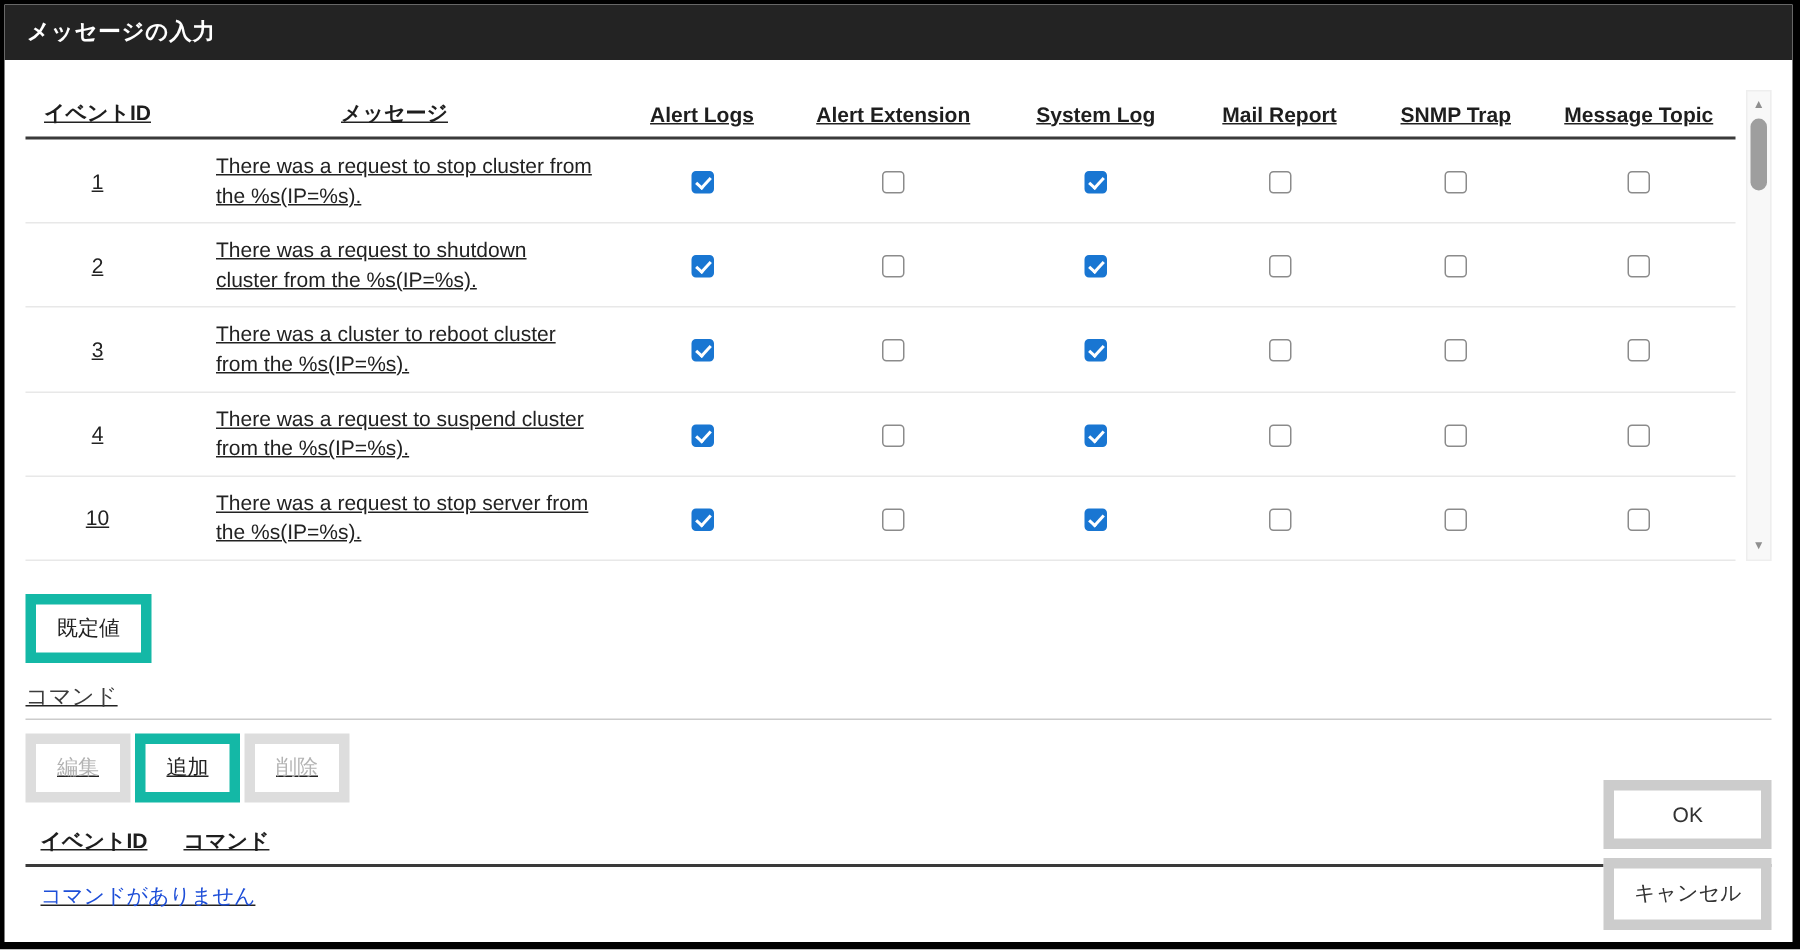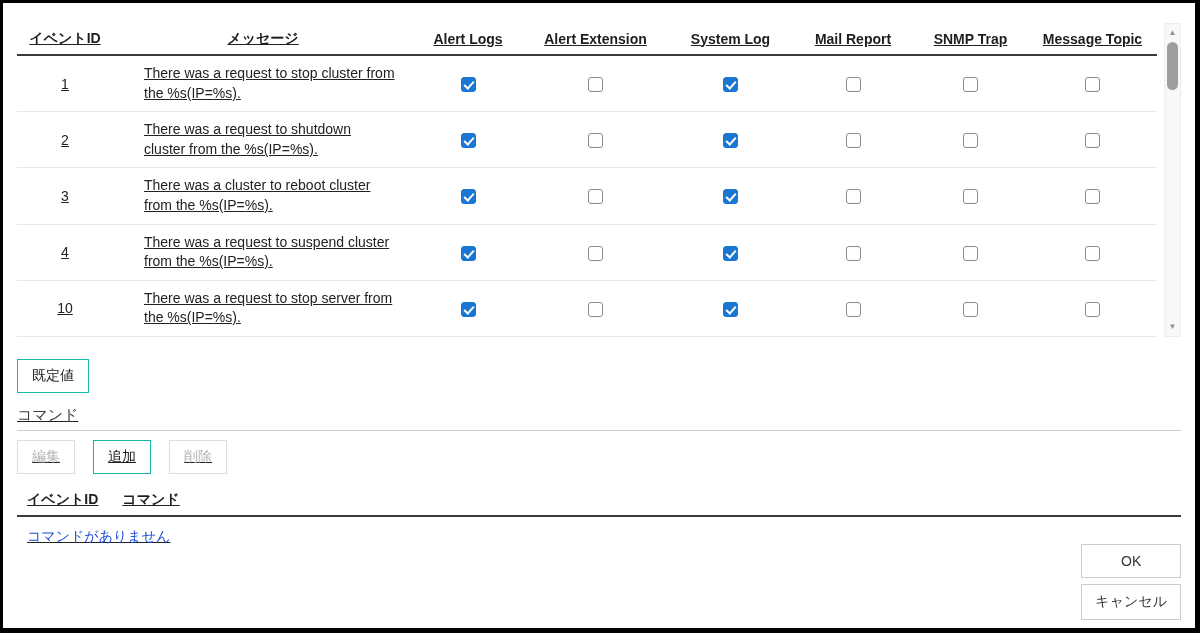--- a/index.html
+++ b/index.html
@@ -84,39 +84,39 @@
   .sb-thumb {
     position: absolute; top: 18px; left: 2px;
     width: 11px; height: 48px;
     background: #9e9e9e; border-radius: 7px;
     cursor: pointer;
   }
 
   
   .btn {
     background: #fff;
-    border: 1px solid #14b8a6;
+    border: 7px solid #14b8a6;
     color: #222;
     font-size: 14px;
     font-family: inherit;
     padding: 7px 14px;
     cursor: pointer;
   }
   .btn[disabled] { border-color: #ddd; color: #b3b3b3; cursor: default; }
 
   .default-btn { margin-top: 22px; }
 
   
   .cmd-label {
     margin-top: 13px;
     font-size: 15px; color: #3c3c3c;
     padding-bottom: 5px;
     border-bottom: 1px solid #ccc;
   }
-  .cmd-buttons { margin-top: 9px; display: flex; gap: 18px; }
+  .cmd-buttons { margin-top: 9px; display: flex; gap: 3px; }
 
   .cmd-table-header {
     margin-top: 17px;
     display: flex; gap: 24px;
     font-size: 14px; font-weight: bold; color: #1e1e1e;
     padding: 0 0 6px 10px;
     border-bottom: 2px solid #3a3a3a;
   }
   .cmd-empty {
     padding: 11px 0 0 10px;
@@ -129,20 +129,23 @@
     right: 14px; bottom: 8px;
     display: flex; gap: 6px; flex-direction: column;
   }
   .footer .btn { border-color: #ccc; color: #333; padding: 8px 13px; }
 </style>
 </head>
 <body>
 
 <div class="dialog">
 
+  <div class="titlebar">
+    <span>メッセージの入力</span>
+  </div>
 
   <div class="content">
 
     <div class="table-wrap">
       <div class="grid thead">
         <div>イベントID</div>
         <div>メッセージ</div>
         <div>Alert Logs</div>
         <div>Alert Extension</div>
         <div>System Log</div>

